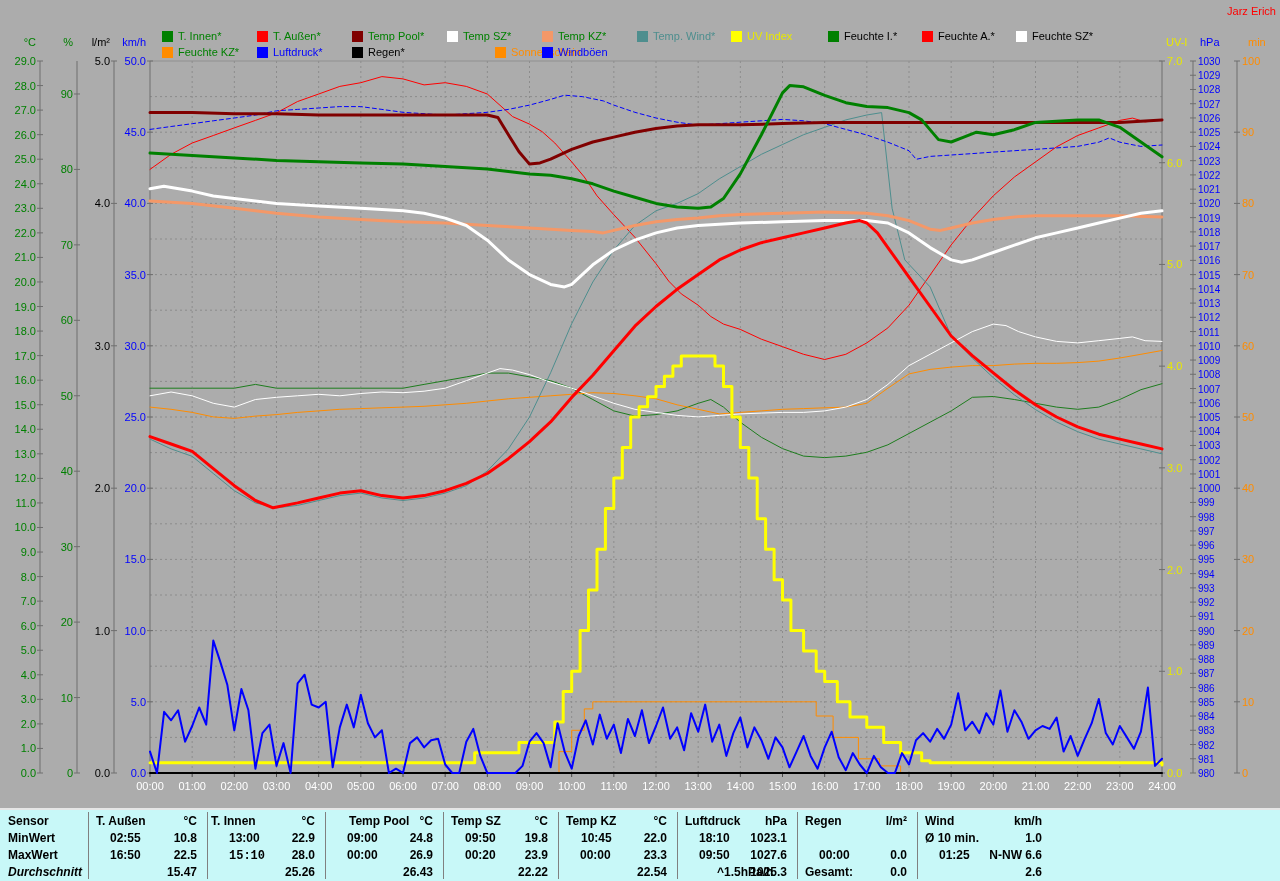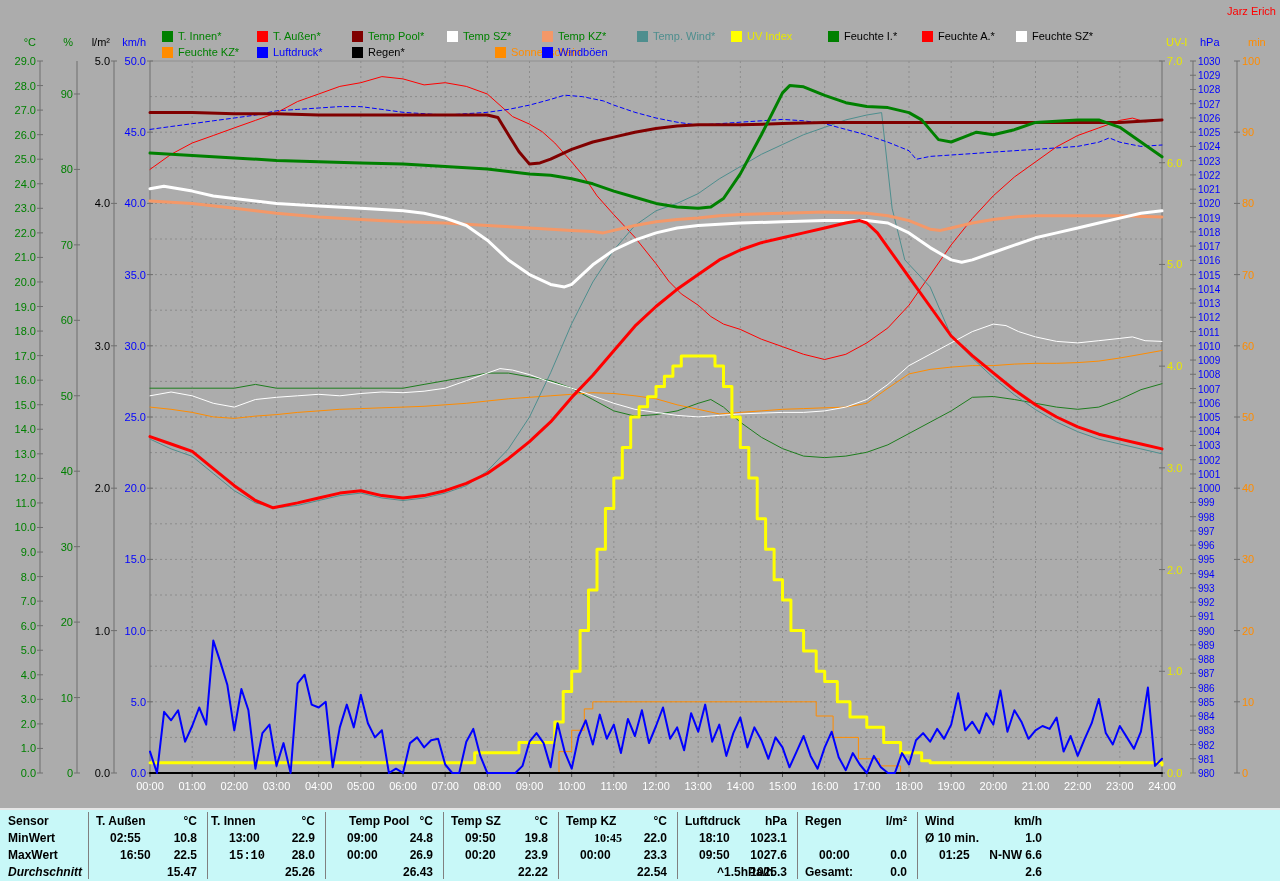--- a/index.html
+++ b/index.html
@@ -419,40 +419,40 @@
       <path d="M150,751.6L157,773L164.1,711.8L171.1,720.3L178.1,710.3L185.1,741.7L192.2,726L199.2,707.5L206.2,724.6L213.3,640.6L220.3,661.9L227.3,684.7L234.3,730.3L241.4,689L248.4,710.3L255.4,768.7L262.4,733.1L269.5,724.6L276.5,765.9L283.5,743.1L290.6,773L297.6,683.3L304.6,674.7L311.6,704.6L318.7,707.5L325.7,701.8L332.7,767.3L339.8,727.4L346.8,704.6L353.8,727.4L360.8,694.7L367.9,723.2L374.9,737.4L381.9,730.3L388.9,773L396,768.7L403,773L410,743.1L417.1,737.4L424.1,747.4L431.1,740.2L438.1,738.8L445.2,764.5L452.2,773L459.2,773L466.3,741.7L473.3,728.9L480.3,755.9L487.3,773L494.4,773L501.4,773L508.4,773L515.4,773L522.5,765.9L529.5,741.7L536.5,733.1L543.6,743.1L550.6,767.3L557.6,723.2L564.6,751.6L571.7,768.7L578.7,736L585.7,720.3L592.8,744.5L599.8,714.6L606.8,738.8L613.8,724.6L620.9,753.1L627.9,718.9L634.9,736L641.9,710.3L649,743.1L656,726L663,707.5L670.1,738.8L677.1,727.4L684.1,750.2L691.1,713.2L698.2,731.7L705.2,704.6L712.2,741.7L719.3,724.6L726.3,755.9L733.3,733.1L740.3,717.5L747.4,747.4L754.4,727.4L761.4,740.2L768.4,758.8L775.5,737.4L782.5,747.4L789.5,767.3L796.6,751.6L803.6,736L810.6,755.9L817.6,768.7L824.7,747.4L831.7,731.7L838.7,757.3L845.8,770.2L852.8,753.1L859.8,764.5L866.8,773L873.9,755.9L880.9,767.3L887.9,773L894.9,773L902,753.1L909,764.5L916,740.2L923.1,733.1L930.1,741.7L937.1,728.9L944.1,738.8L951.2,724.6L958.2,693.3L965.2,730.3L972.3,721.7L979.3,733.1L986.3,713.2L993.3,724.6L1000.4,690.4L1007.4,731.7L1014.4,710.3L1021.4,721.7L1028.5,738.8L1035.5,730.3L1042.5,726L1049.6,728.9L1056.6,717.5L1063.6,751.6L1070.6,736L1077.7,755.9L1084.7,738.8L1091.7,723.2L1098.8,699L1105.8,733.1L1112.8,744.5L1119.8,726L1126.9,737.4L1133.9,748.8L1140.9,731.7L1147.9,687.6L1155,765.9L1162,758.8" fill="none" stroke="#0000FF" stroke-width="2" stroke-linejoin="round" stroke-linecap="round"></path>
     </svg>
   <div class="wtable" id="wtable">
       <div class="tcell" style="left: 8px; top: 4px; width: 80px;">Sensor</div>
       <div class="tcell" style="left: 8px; top: 21px; width: 80px;">MinWert</div>
       <div class="tcell" style="left: 8px; top: 38px; width: 80px;">MaxWert</div>
       <div class="tcell" style="left: 8px; top: 55px; width: 80px; font-style: italic;">Durchschnitt</div>
       <div class="tsep" style="left: 88px;"></div>
       <div class="tcell" style="left: 88px; top: 4px; width: 119px;"><span style="padding-left: 8px;">T. Außen</span><span class="tval" style="right: 10px;">°C</span></div>
       <div class="tcell" style="left: 88px; top: 21px; width: 119px;"><span style="padding-left: 22px;">02:55</span><span class="tval" style="right: 10px;">10.8</span></div>
-      <div class="tcell" style="left: 88px; top: 38px; width: 119px;"><span style="padding-left: 32px;">16:50</span><span class="tval" style="right: 10px;">22.5</span></div>
+      <div class="tcell" style="left: 88px; top: 38px; width: 119px;"><span style="padding-left: 22px;">16:50</span><span class="tval" style="right: 10px;">22.5</span></div>
       <div class="tcell" style="left: 88px; top: 55px; width: 119px;"><span style="padding-left: 22px;"></span><span class="tval" style="right: 10px; text-align: center;">15.47</span></div>
       <div class="tsep" style="left: 207px;"></div>
       <div class="tcell" style="left: 207px; top: 4px; width: 118px;"><span style="padding-left: 4px;">T. Innen</span><span class="tval" style="right: 10px;">°C</span></div>
       <div class="tcell" style="left: 207px; top: 21px; width: 118px;"><span style="padding-left: 22px;">13:00</span><span class="tval" style="right: 10px;">22.9</span></div>
       <div class="tcell" style="left: 207px; top: 38px; width: 118px;"><span style="padding-left: 22px; font-family: Liberation Mono, monospace;">15:10</span><span class="tval" style="right: 10px;">28.0</span></div>
       <div class="tcell" style="left: 207px; top: 55px; width: 118px;"><span style="padding-left: 22px;"></span><span class="tval" style="right: 10px;">25.26</span></div>
       <div class="tsep" style="left: 325px;"></div>
       <div class="tcell" style="left: 325px; top: 4px; width: 118px;"><span style="padding-left: 24px;">Temp Pool</span><span class="tval" style="right: 10px;">°C</span></div>
       <div class="tcell" style="left: 325px; top: 21px; width: 118px;"><span style="padding-left: 22px;">09:00</span><span class="tval" style="right: 10px;">24.8</span></div>
       <div class="tcell" style="left: 325px; top: 38px; width: 118px;"><span style="padding-left: 22px;">00:00</span><span class="tval" style="right: 10px;">26.9</span></div>
       <div class="tcell" style="left: 325px; top: 55px; width: 118px;"><span style="padding-left: 22px;"></span><span class="tval" style="right: 10px;">26.43</span></div>
       <div class="tsep" style="left: 443px;"></div>
       <div class="tcell" style="left: 443px; top: 4px; width: 115px;"><span style="padding-left: 8px;">Temp SZ</span><span class="tval" style="right: 10px;">°C</span></div>
       <div class="tcell" style="left: 443px; top: 21px; width: 115px;"><span style="padding-left: 22px;">09:50</span><span class="tval" style="right: 10px;">19.8</span></div>
       <div class="tcell" style="left: 443px; top: 38px; width: 115px;"><span style="padding-left: 22px;">00:20</span><span class="tval" style="right: 10px;">23.9</span></div>
       <div class="tcell" style="left: 443px; top: 55px; width: 115px;"><span style="padding-left: 22px;"></span><span class="tval" style="right: 10px;">22.22</span></div>
       <div class="tsep" style="left: 558px;"></div>
       <div class="tcell" style="left: 558px; top: 4px; width: 119px;"><span style="padding-left: 8px;">Temp KZ</span><span class="tval" style="right: 10px;">°C</span></div>
-      <div class="tcell" style="left: 558px; top: 21px; width: 119px;"><span style="padding-left: 36px; font-family: Liberation Serif, serif;">10:45</span><span class="tval" style="right: 10px;">22.0</span></div>
+      <div class="tcell" style="left: 558px; top: 21px; width: 119px;"><span style="padding-left: 23px;">10:45</span><span class="tval" style="right: 10px;">22.0</span></div>
       <div class="tcell" style="left: 558px; top: 38px; width: 119px;"><span style="padding-left: 22px;">00:00</span><span class="tval" style="right: 10px;">23.3</span></div>
       <div class="tcell" style="left: 558px; top: 55px; width: 119px;"><span style="padding-left: 22px;"></span><span class="tval" style="right: 10px;">22.54</span></div>
       <div class="tsep" style="left: 677px;"></div>
       <div class="tcell" style="left: 677px; top: 4px; width: 120px;"><span style="padding-left: 8px;">Luftdruck</span><span class="tval" style="right: 10px;">hPa</span></div>
       <div class="tcell" style="left: 677px; top: 21px; width: 120px;"><span style="padding-left: 22px;">18:10</span><span class="tval" style="right: 10px;">1023.1</span></div>
       <div class="tcell" style="left: 677px; top: 38px; width: 120px;"><span style="padding-left: 22px;">09:50</span><span class="tval" style="right: 10px;">1027.6</span></div>
       <div class="tcell" style="left: 677px; top: 55px; width: 120px;"><span style="padding-left: 8px; margin-left: 32px;">^1.5hPa/h</span><span class="tval" style="right: 10px;">1025.3</span></div>
       <div class="tsep" style="left: 797px;"></div>
       <div class="tcell" style="left: 797px; top: 4px; width: 120px;"><span style="padding-left: 8px;">Regen</span><span class="tval" style="right: 10px;">l/m²</span></div>
       <div class="tcell" style="left: 797px; top: 21px; width: 120px;"><span style="padding-left: 22px;"></span><span class="tval" style="right: 10px;"></span></div>

